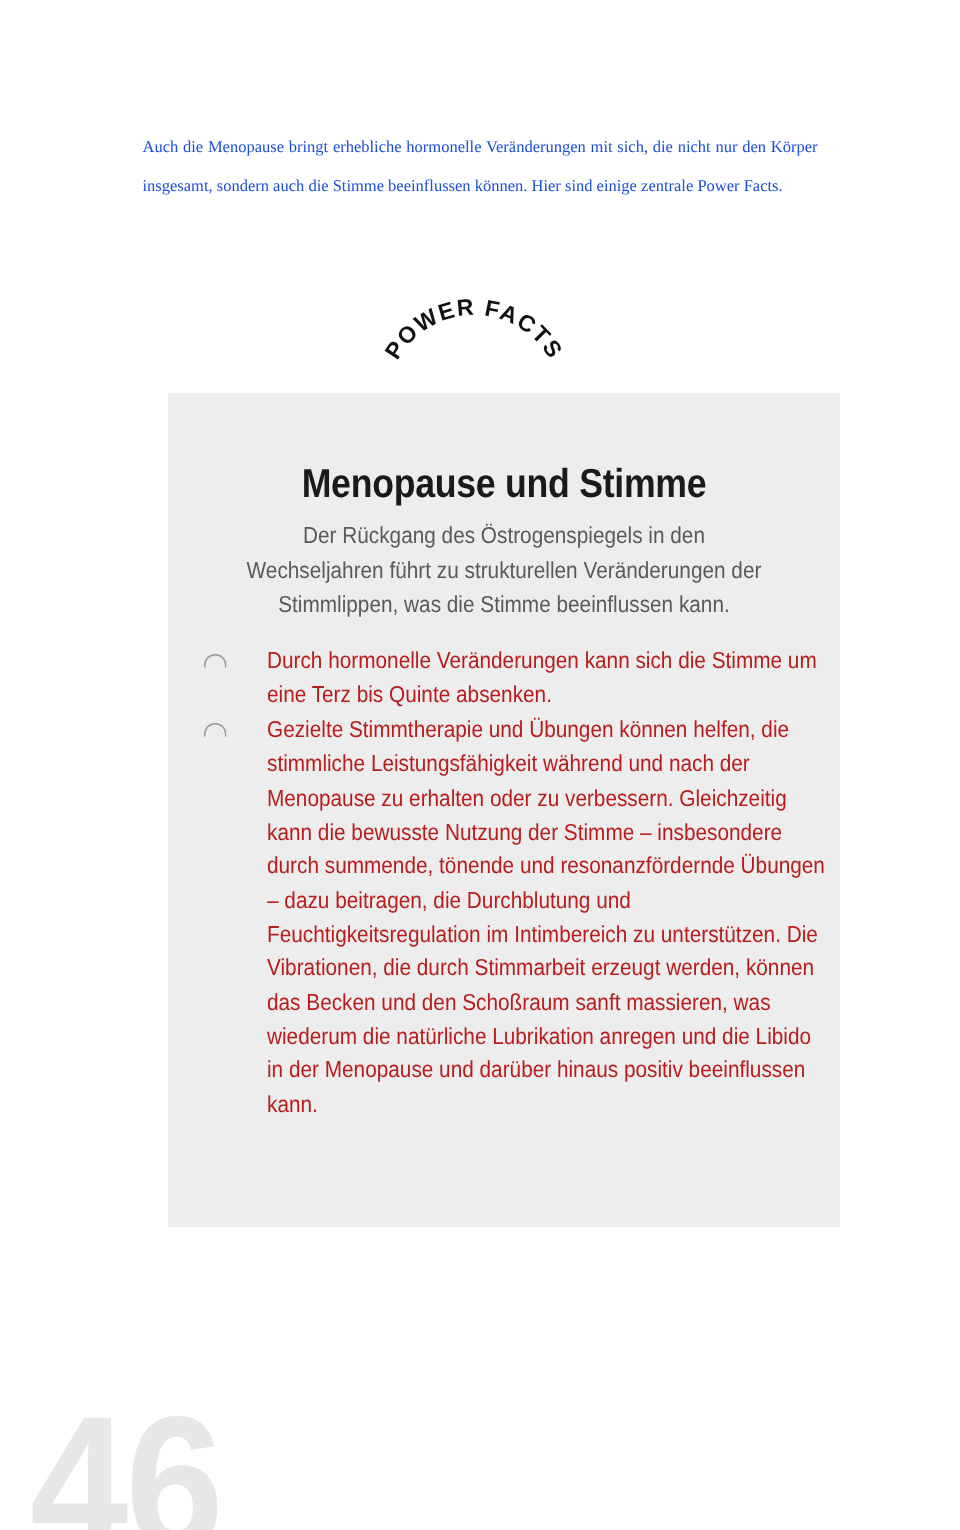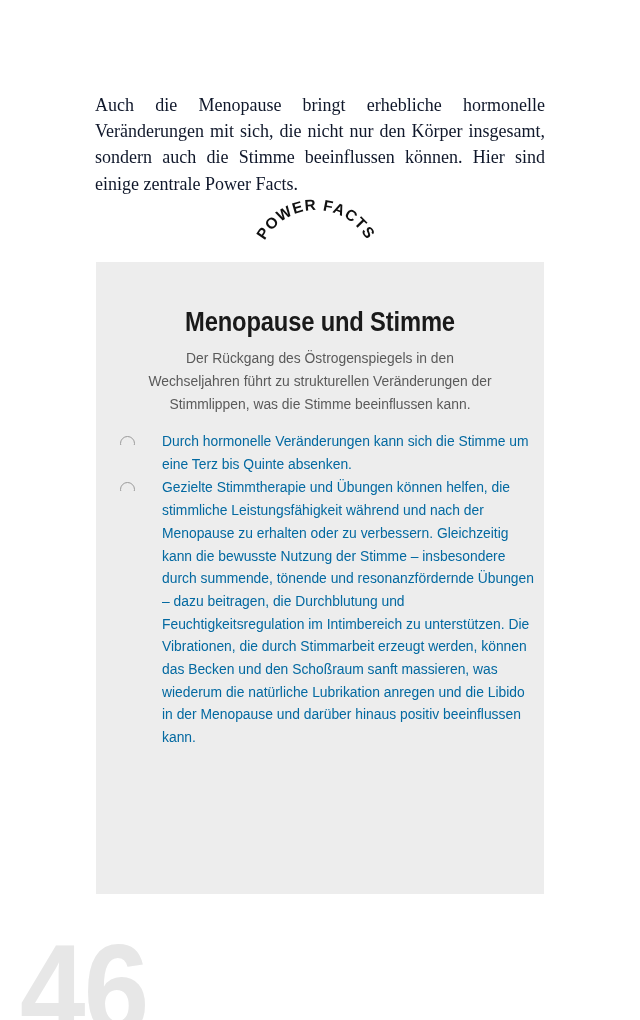--- a/index.html
+++ b/index.html
@@ -16,23 +16,23 @@
     -webkit-font-smoothing: antialiased;
   }
 
   
   .intro-paragraph {
     position: absolute;
     left: 95px;
     top: 74px;
     width: 450px;
     font-family: "Liberation Serif", "DejaVu Serif", serif;
-    font-size: 18px;
+    font-size: 11px;
     line-height: 26.2px;
-    color: #0f172a;
+    color: #1d4ed8;
     text-align: justify;
     text-justify: inter-word;
     hyphens: manual;
   }
 
   
   .powerfacts-badge {
     position: absolute;
     left: 252px;
     top: 190px;
@@ -47,24 +47,24 @@
     font-family: "Liberation Sans", sans-serif;
     font-weight: 700;
     font-size: 15.4px;
     letter-spacing: 1.1px;
     fill: #111111;
   }
 
   
   .fact-box {
     position: absolute;
-    left: 96px;
+    left: 112px;
     top: 262px;
     width: 448px;
-    height: 632px;
+    height: 556px;
     background: #ededed;
     box-sizing: border-box;
   }
 
   .fact-heading {
     position: absolute;
     left: 0;
     top: 22px;
     width: 448px;
     text-align: center;
@@ -101,21 +101,21 @@
     padding: 0;
     list-style: none;
   }
   .fact-list-item {
     position: relative;
     padding-left: 46px;
     margin-bottom: 1px;
     font-family: "Liberation Sans Narrow", "Liberation Sans", sans-serif;
     font-size: 15.4px;
     line-height: 22.7px;
-    color: #0369a1;
+    color: #b91c1c;
   }
   .fact-list-item .bullet-arc {
     position: absolute;
     left: 4px;
     top: 6px;
     width: 15px;
     height: 9px;
     overflow: hidden;
   }
   .fact-list-item .bullet-arc::before {

